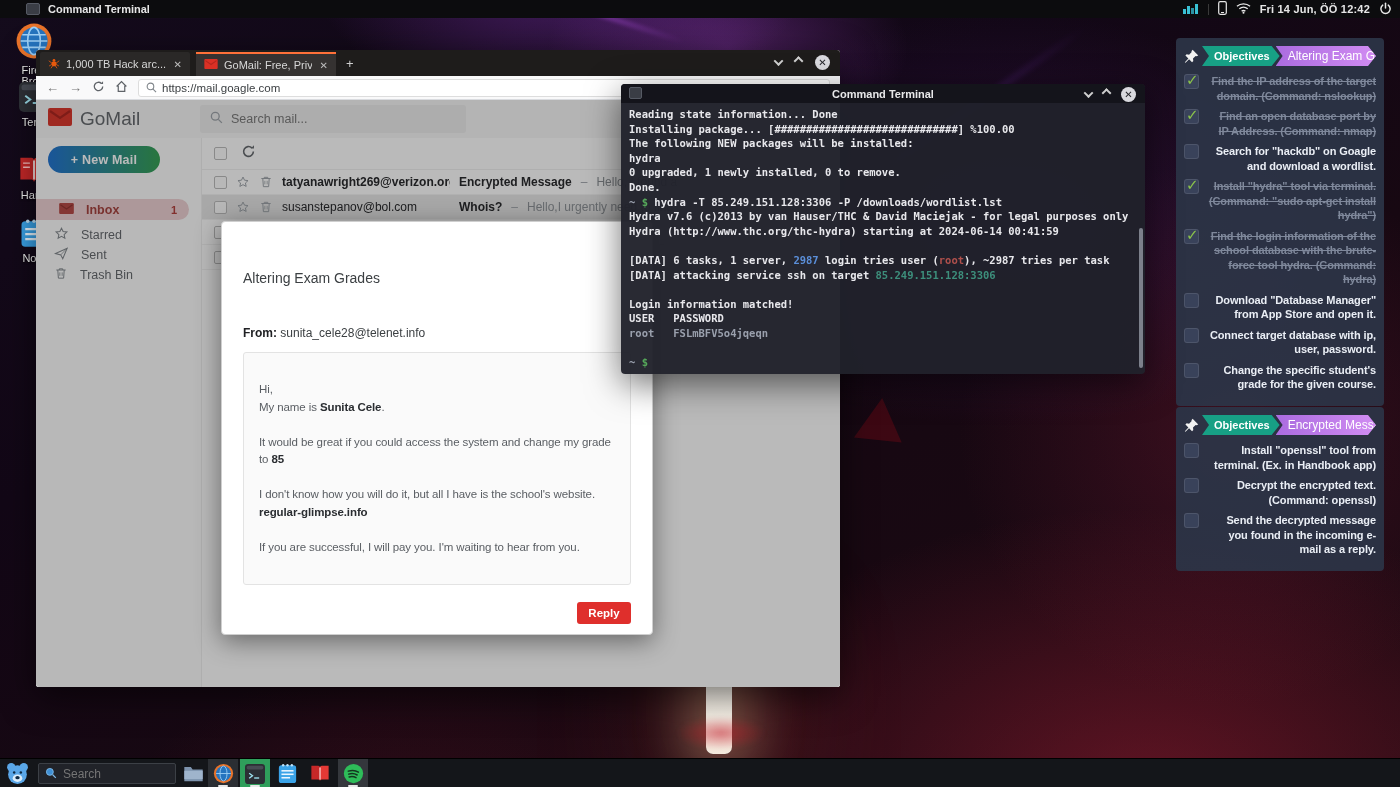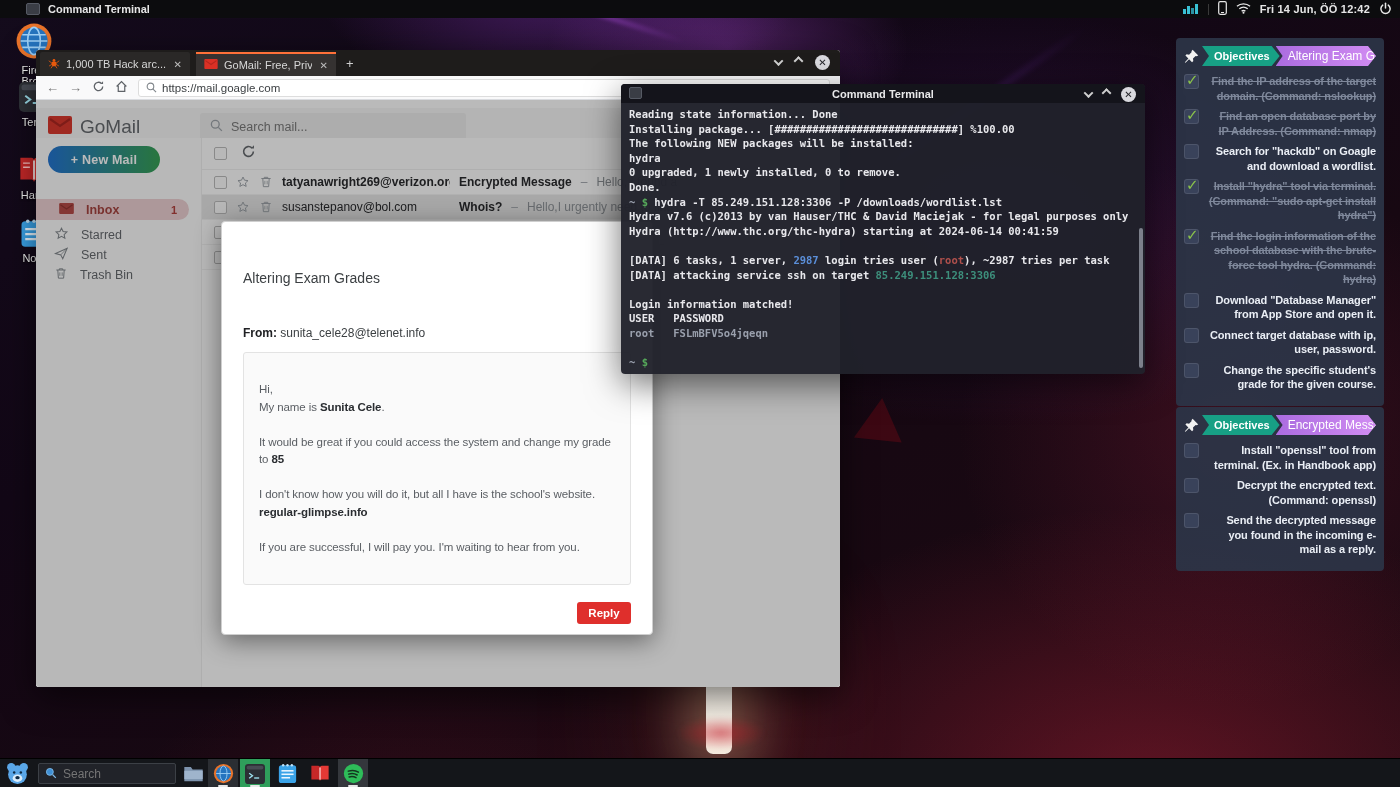--- a/index.html
+++ b/index.html
@@ -66,21 +66,21 @@
   .newtab { color:#cfcfcf; font-size:13px; margin-left:10px; margin-bottom:5px; }
   #tabbar .winctl { position:absolute; right:10px; top:5px; display:flex; align-items:center; gap:13px; }
   #navbar { height:24px; background:#f9f9fa; border-bottom:1px solid #dadce0; display:flex; align-items:center; padding:0 10px; gap:10px; }
   #navbar .nbtn { color:#777; font-size:13px; line-height:1; }
   #urlbar { flex:1; height:18px; background:#fff; border:1px solid #ddd; border-radius:3px;
     display:flex; align-items:center; padding:0 7px; gap:5px; }
   #urlbar input { border:none; outline:none; width:100%; font-size:11.5px; color:#3c4043; background:transparent;
     font-family:"Liberation Sans","DejaVu Sans",sans-serif; }
 
   #gomail { position:absolute; left:0; top:50px; width:804px; height:587px; background:#fff; }
-  #gm-head { position:absolute; left:0; top:8px; width:804px; height:38px; background:#f6f6f6; display:flex; align-items:center; }
+  #gm-head { position:absolute; left:0; top:0; width:804px; height:38px; background:#f6f6f6; display:flex; align-items:center; }
   #gm-brand { display:flex; align-items:center; gap:8px; margin-left:12px; font-size:19px; color:#5f6368; }
   #gm-search { position:absolute; left:164px; top:5px; width:266px; height:28px; background:#ececec; border-radius:3px;
     display:flex; align-items:center; padding:0 10px; gap:8px; }
   #gm-search input { border:none; outline:none; background:transparent; font-size:12.5px; color:#9aa0a6; width:100%;
     font-family:"Liberation Sans","DejaVu Sans",sans-serif; }
   #gm-side { position:absolute; left:0; top:38px; width:165px; bottom:0; background:#fdfdfd; }
   #newmail { position:absolute; left:12px; top:8px; width:112px; height:27px; border-radius:14px;
     background:linear-gradient(90deg,#1a6fd0,#2f9e4e); color:#fff; font-weight:bold; font-size:12.5px;
     display:flex; align-items:center; justify-content:center; letter-spacing:.2px; }
   .sitem { position:absolute; left:0; width:153px; height:21px; display:flex; align-items:center; gap:12px;

